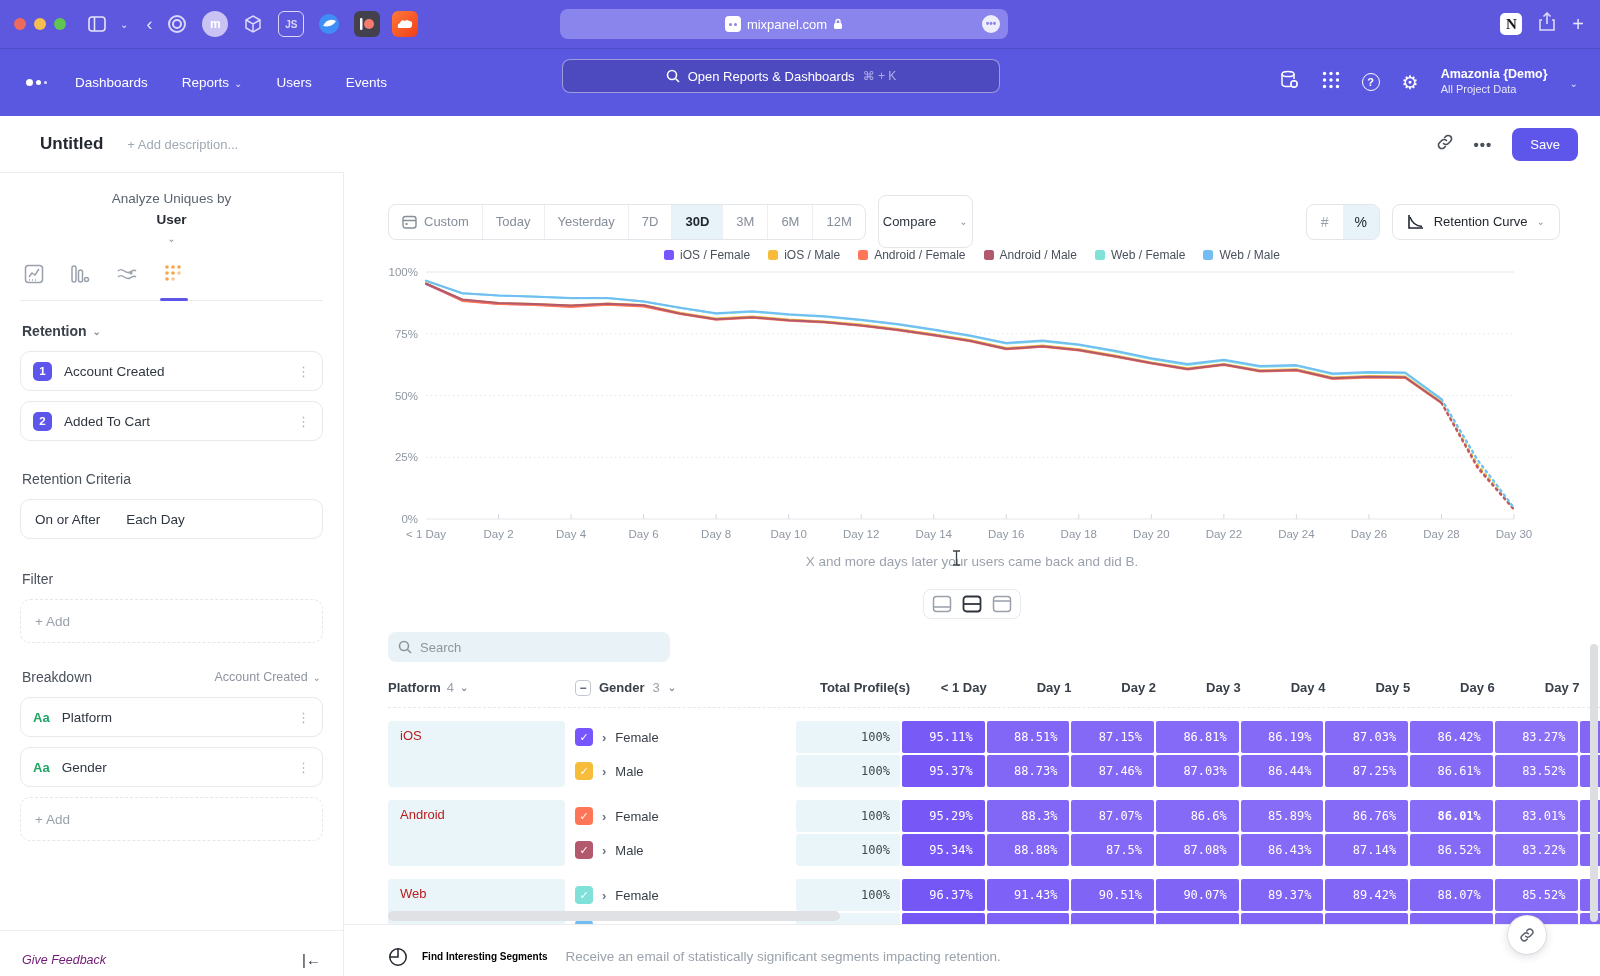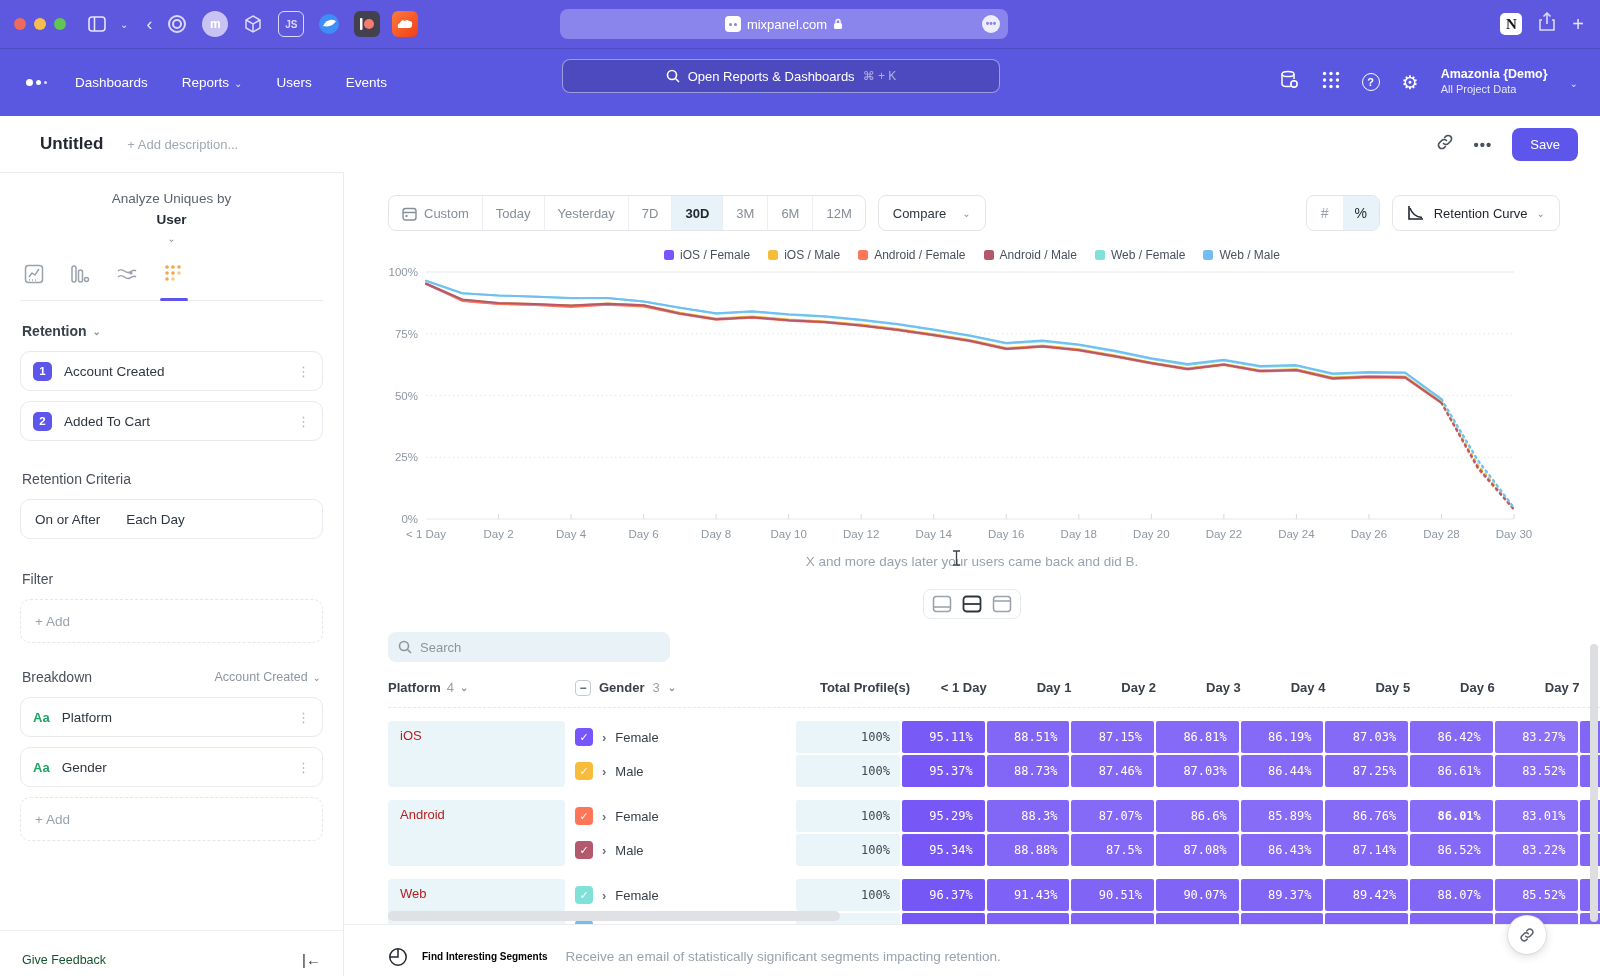--- a/index.html
+++ b/index.html
@@ -62,30 +62,30 @@
   .card { border:1px solid #e7e9ee; border-radius:10px; height:40px; display:flex; align-items:center; padding:0 12px; margin-bottom:10px; background:#fff; }
   .card .stepnum { width:19px; height:19px; border-radius:5px; background:#5e55ea; color:#fff; font-size:11.5px; font-weight:bold; display:flex; align-items:center; justify-content:center; margin-right:12px; }
   .card .lbl { font-size:13.5px; color:#2f3640; flex:1; }
   .card .kebab { color:#aab0b9; font-size:13px; }
   .aa { color:#21a463; font-weight:bold; font-size:13px; margin-right:12px; }
   .crit-card { border:1px solid #e7e9ee; border-radius:10px; height:40px; display:flex; align-items:center; gap:26px; padding:0 14px; font-size:13.5px; color:#2f3640; }
   .add-btn { border:1.5px dashed #e3e6ea; border-radius:10px; height:44px; display:flex; align-items:center; padding:0 14px; color:#9aa2ac; font-size:13.5px; margin-bottom:8px; }
   .bd-row { display:flex; align-items:center; justify-content:space-between; margin:26px 2px 12px; }
   .bd-scope { font-size:12.5px; color:#8d95a0; display:flex; gap:5px; align-items:center;}
   .sb-foot { position:absolute; left:0; right:0; bottom:0; height:58px; border-top:1px solid #efeff2; display:flex; align-items:center; justify-content:space-between; padding:0 22px; }
-  .sb-foot .gf { color:#14532d; font-size:12.5px; }
+  .sb-foot .gf { color:#701a75; font-size:12.5px;font-style:italic; }
   .collapse { color:#2c313a; font-size:15px; }
 
   
   .toolbar { position:absolute; top:23px; left:44px; right:40px; display:flex; align-items:center; }
   .seg { display:flex; border:1px solid #e2e5ea; border-radius:8px; overflow:hidden; background:#fff; height:36px; }
   .seg .it { display:flex; align-items:center; gap:7px; padding:0 13px; font-size:13px; color:#868e99; border-right:1px solid #eceef2; cursor:pointer;}
   .seg .it:last-child{border-right:none}
   .seg .it.active { background:#e7f3f9; color:#22272f; font-weight:bold; }
-  .cmp { margin-left:12px; border:1px solid #e2e5ea; border-radius:8px; height:36px; display:flex; align-items:center; gap:16px; padding:0 14px; font-size:13px; color:#2f3640; }
+  .cmp { margin-left:12px; border:1px solid #e2e5ea; border-radius:8px; height:53px; display:flex; align-items:center; gap:23px; padding:0 4px; font-size:13px; color:#2f3640; }
   .tb-right { margin-left:auto; display:flex; align-items:center; gap:12px; }
   .numtog { display:flex; border:1px solid #e2e5ea; border-radius:8px; overflow:hidden; height:36px; }
   .numtog .t { width:36px; display:flex; align-items:center; justify-content:center; font-size:14px; color:#99a0aa; }
   .numtog .t.active { background:#e7f3f9; color:#22272f; }
   .charttype { border:1px solid #e2e5ea; border-radius:8px; height:36px; display:flex; align-items:center; gap:9px; padding:0 14px; font-size:13px; color:#22272f; }
 
   
   .legend { position:absolute; top:76px; left:0; right:0; display:flex; justify-content:center; gap:18px; font-size:12px; color:#4a515c; }
   .legend .li { display:flex; align-items:center; gap:6px; }
   .legend .sw { width:10px; height:10px; border-radius:2.5px; }

